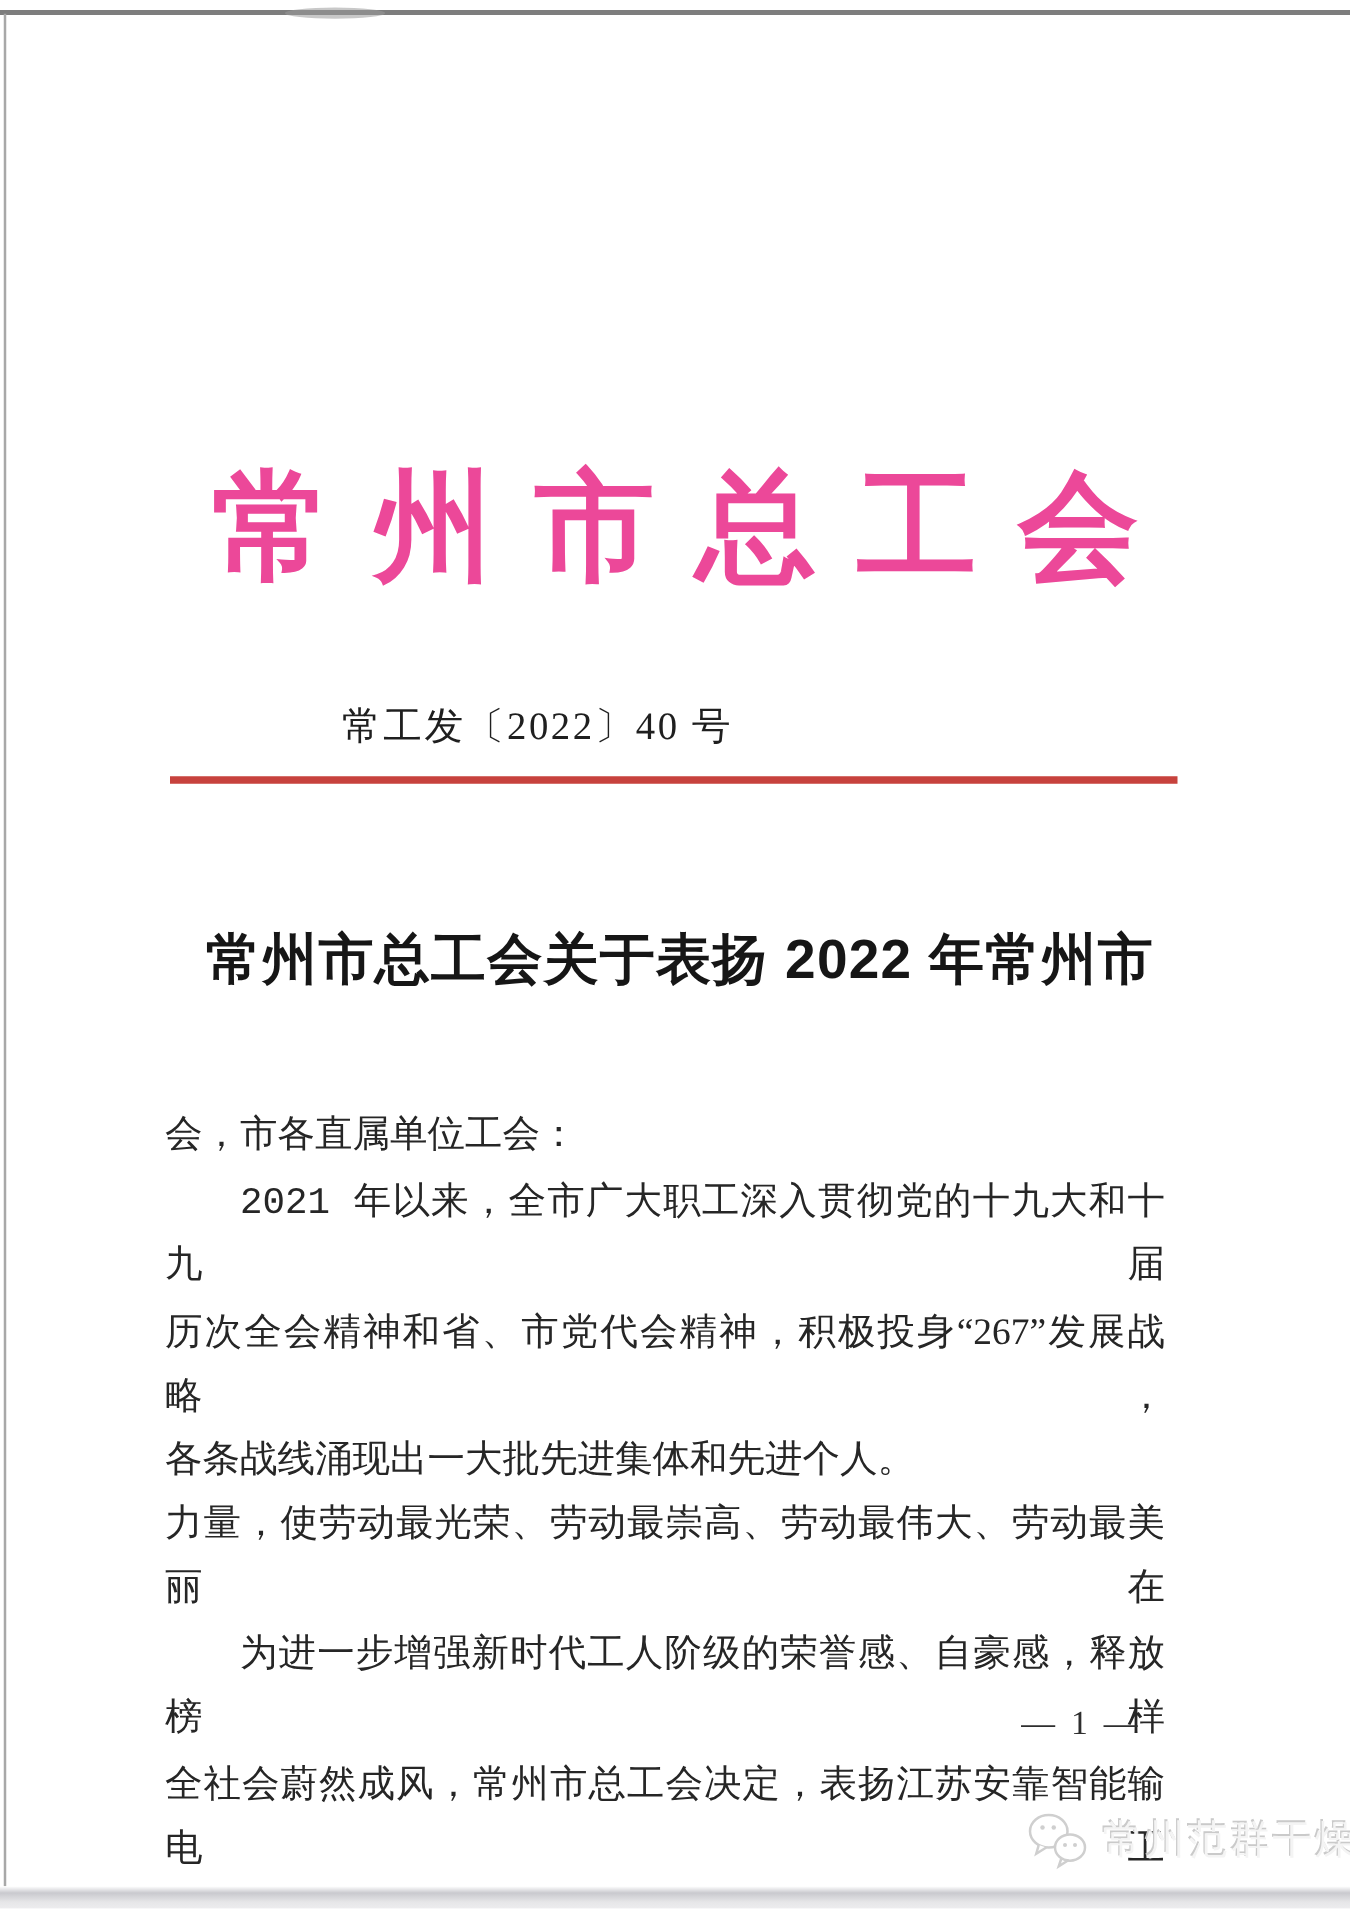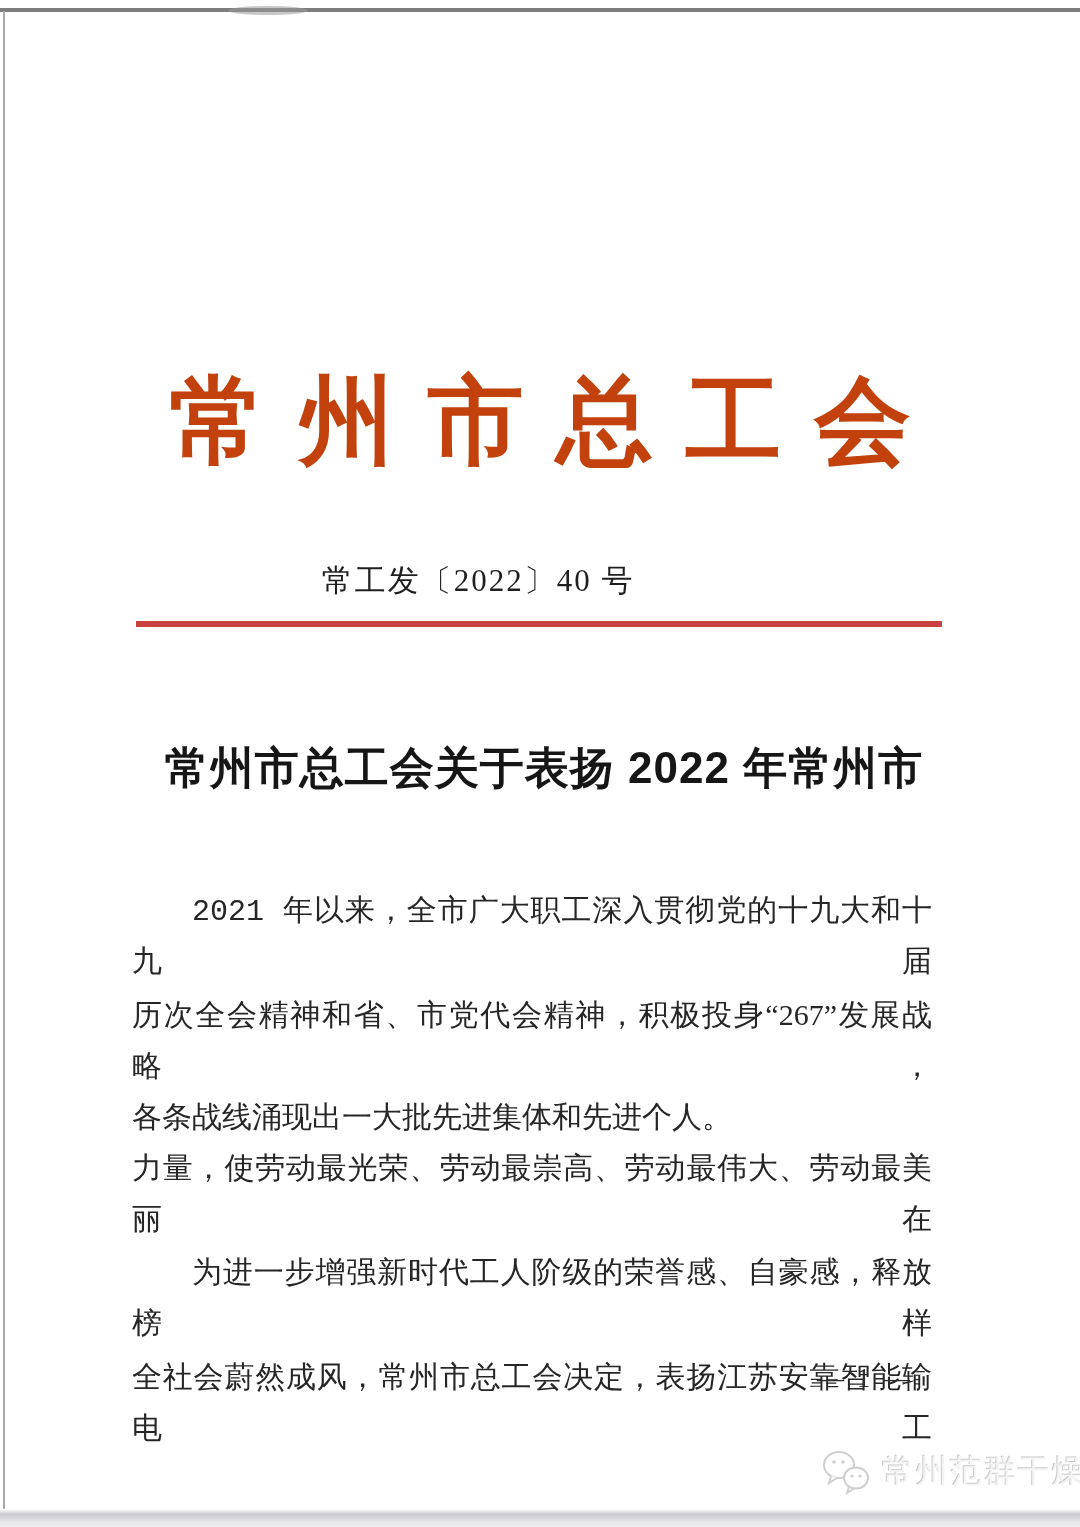--- a/index.html
+++ b/index.html
@@ -45,34 +45,33 @@
   
   .agency-title {
     position: absolute;
     left: 0; top: 368px;
     width: 1080px;
     margin: 0;
     text-align: center;
     font-size: 96px;
     line-height: 108px;
     font-weight: 700;
-    color: #c2410c;
+    color: #ec4899;
     letter-spacing: 33px;
     text-indent: 33px;
     white-space: nowrap;
   }
   .doc-number {
     position: absolute;
     left: 0; top: 560px;
     width: 860px;
     text-align: center;
     font-size: 31px;
     letter-spacing: 2px;
     color: #1f1f1f;
-    padding-left: 48px;
   }
   .red-rule {
     position: absolute;
     left: 136px; top: 621px;
     width: 806px; height: 6px;
     background: #c7423d;
   }
   .doc-title {
     position: absolute;
     left: 4px;
@@ -145,20 +144,21 @@
 
   <h1 class="agency-title">常州市总工会</h1>
 
   <div class="doc-number">常工发〔2022〕40 号</div>
 
   <div class="red-rule"></div>
 
   <h2 class="doc-title l1">常州市总工会关于表扬 2022 年常州市</h2>
 
   <div class="body-text">
+    <div class="tline">会，市各直属单位工会：</div>
     <div class="tline jfull indent p-start">2021 年以来，全市广大职工深入贯彻党的十九大和十九届</div>
     <div class="tline jfull">历次全会精神和省、市党代会精神，积极投身“267”发展战略，</div>
     <div class="tline">各条战线涌现出一大批先进集体和先进个人。</div>
     <div class="tline jfull">力量，使劳动最光荣、劳动最崇高、劳动最伟大、劳动最美丽在</div>
     <div class="tline jfull indent p-start">为进一步增强新时代工人阶级的荣誉感、自豪感，释放榜样</div>
     <div class="tline jfull">全社会蔚然成风，常州市总工会决定，表扬江苏安靠智能输电工</div>
 
   </div>
 
   <div class="page-number">— 1 —</div>

